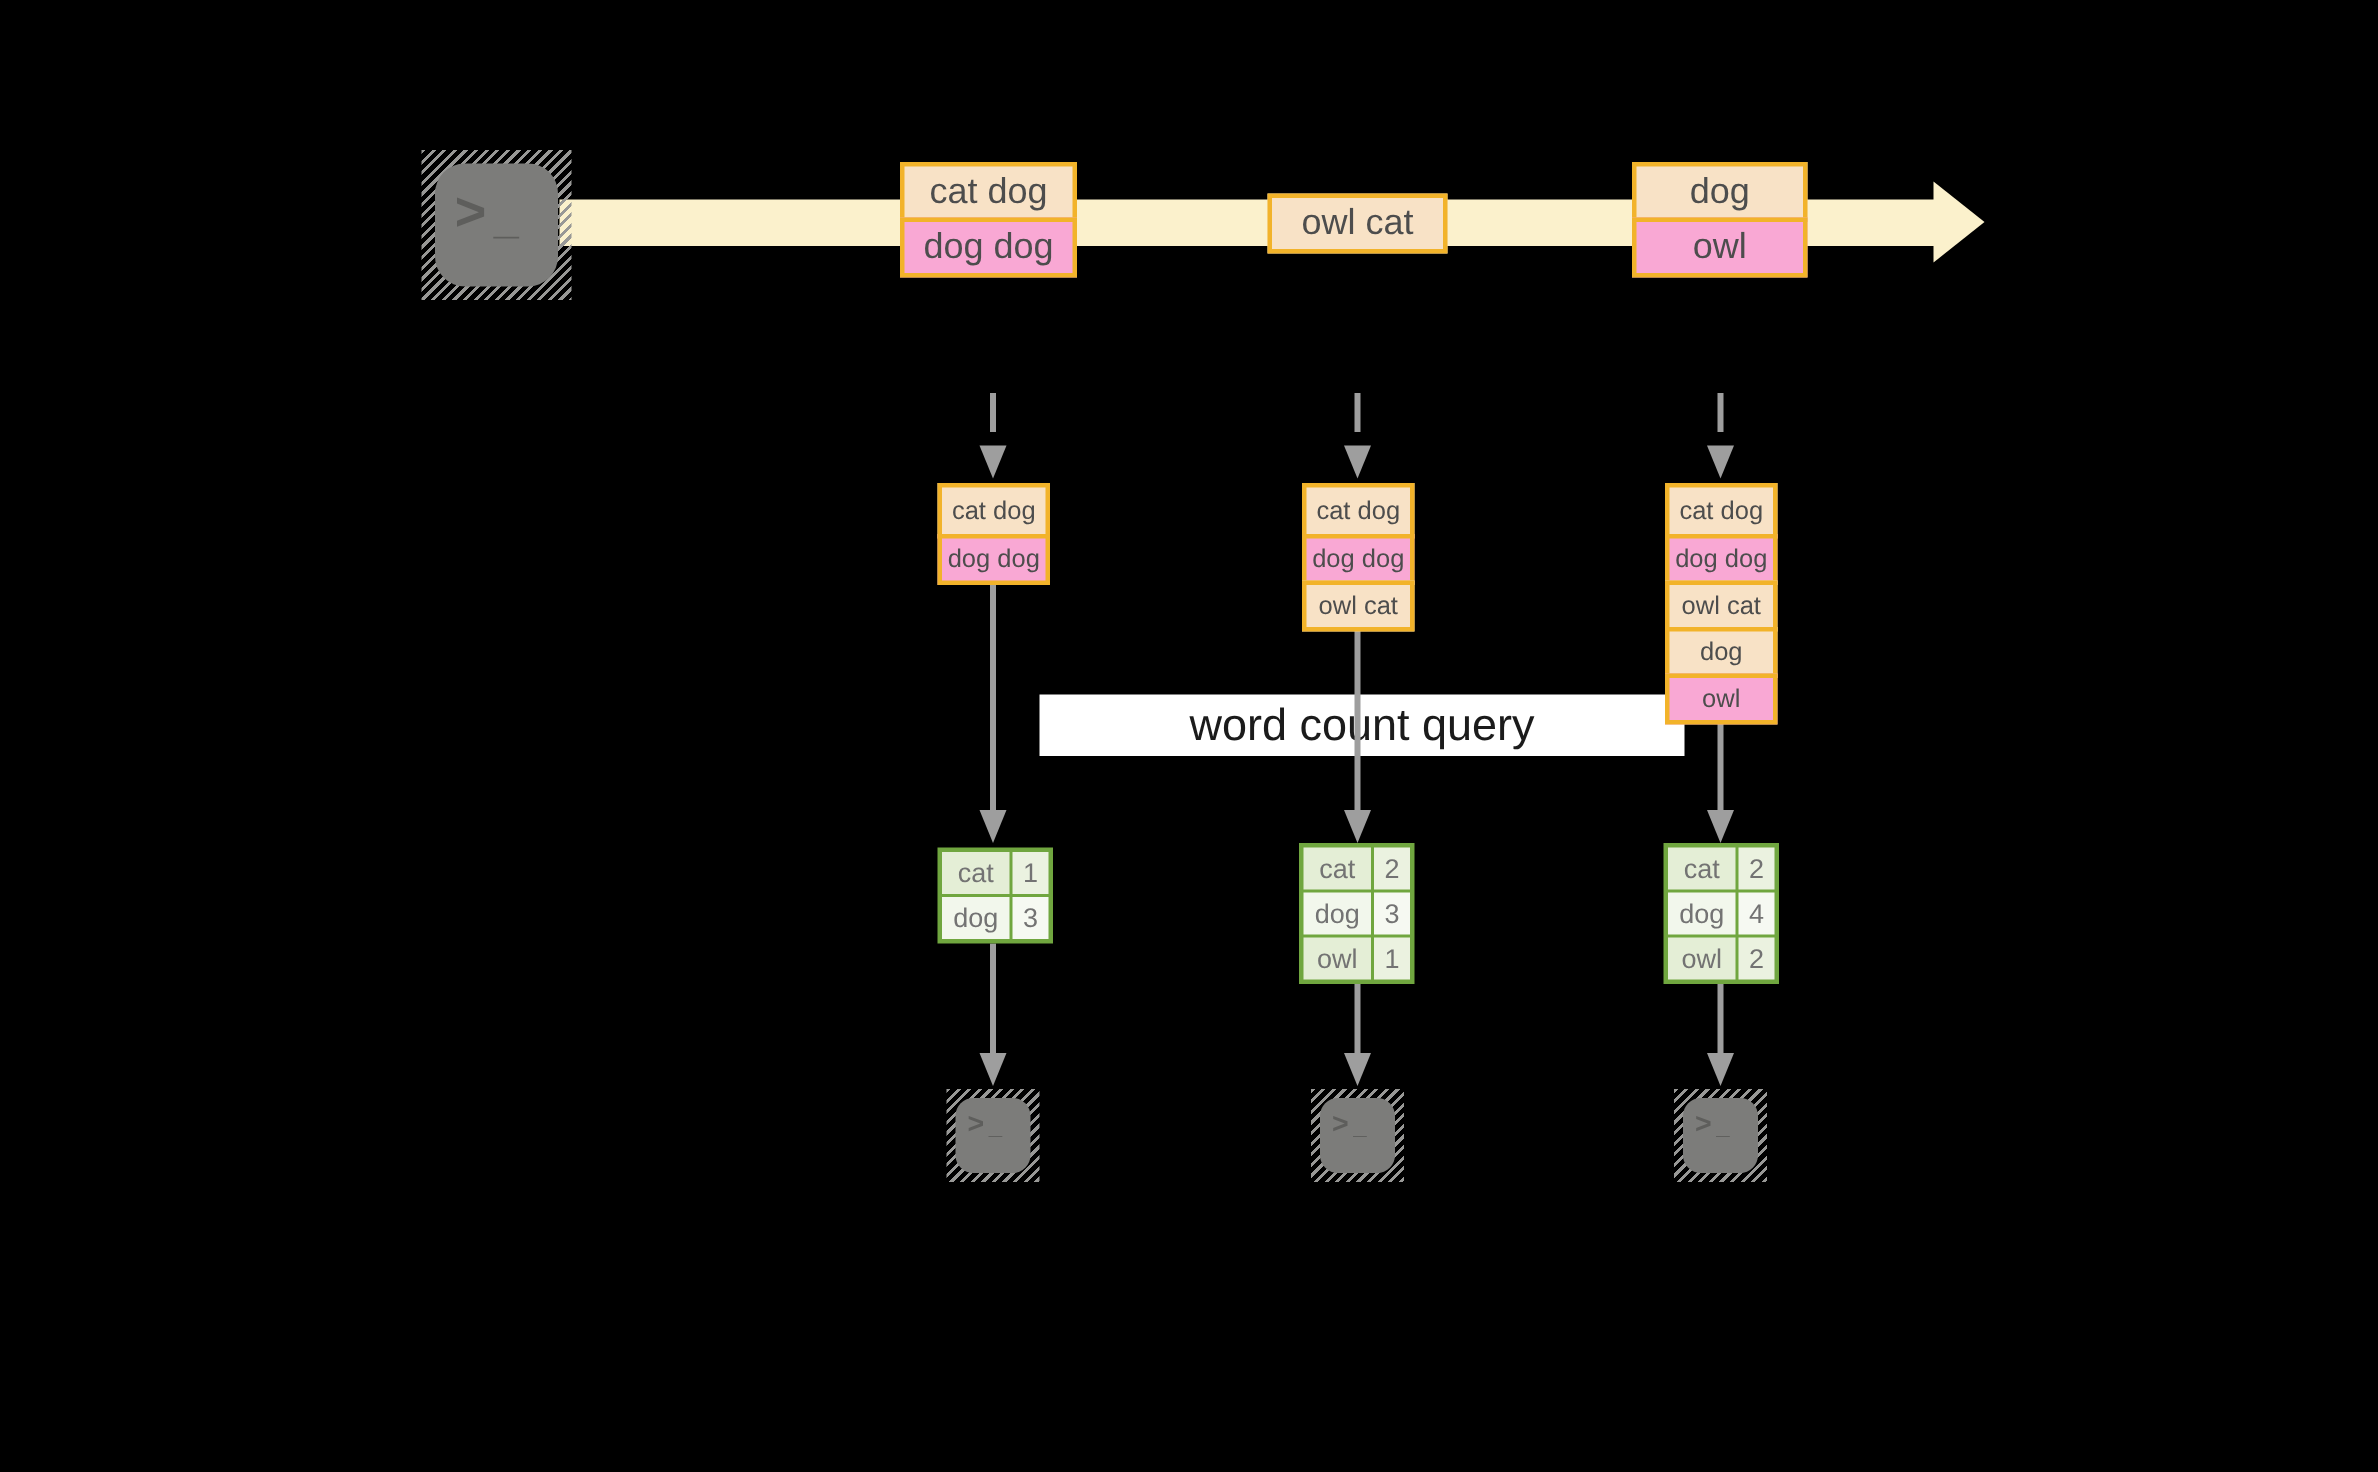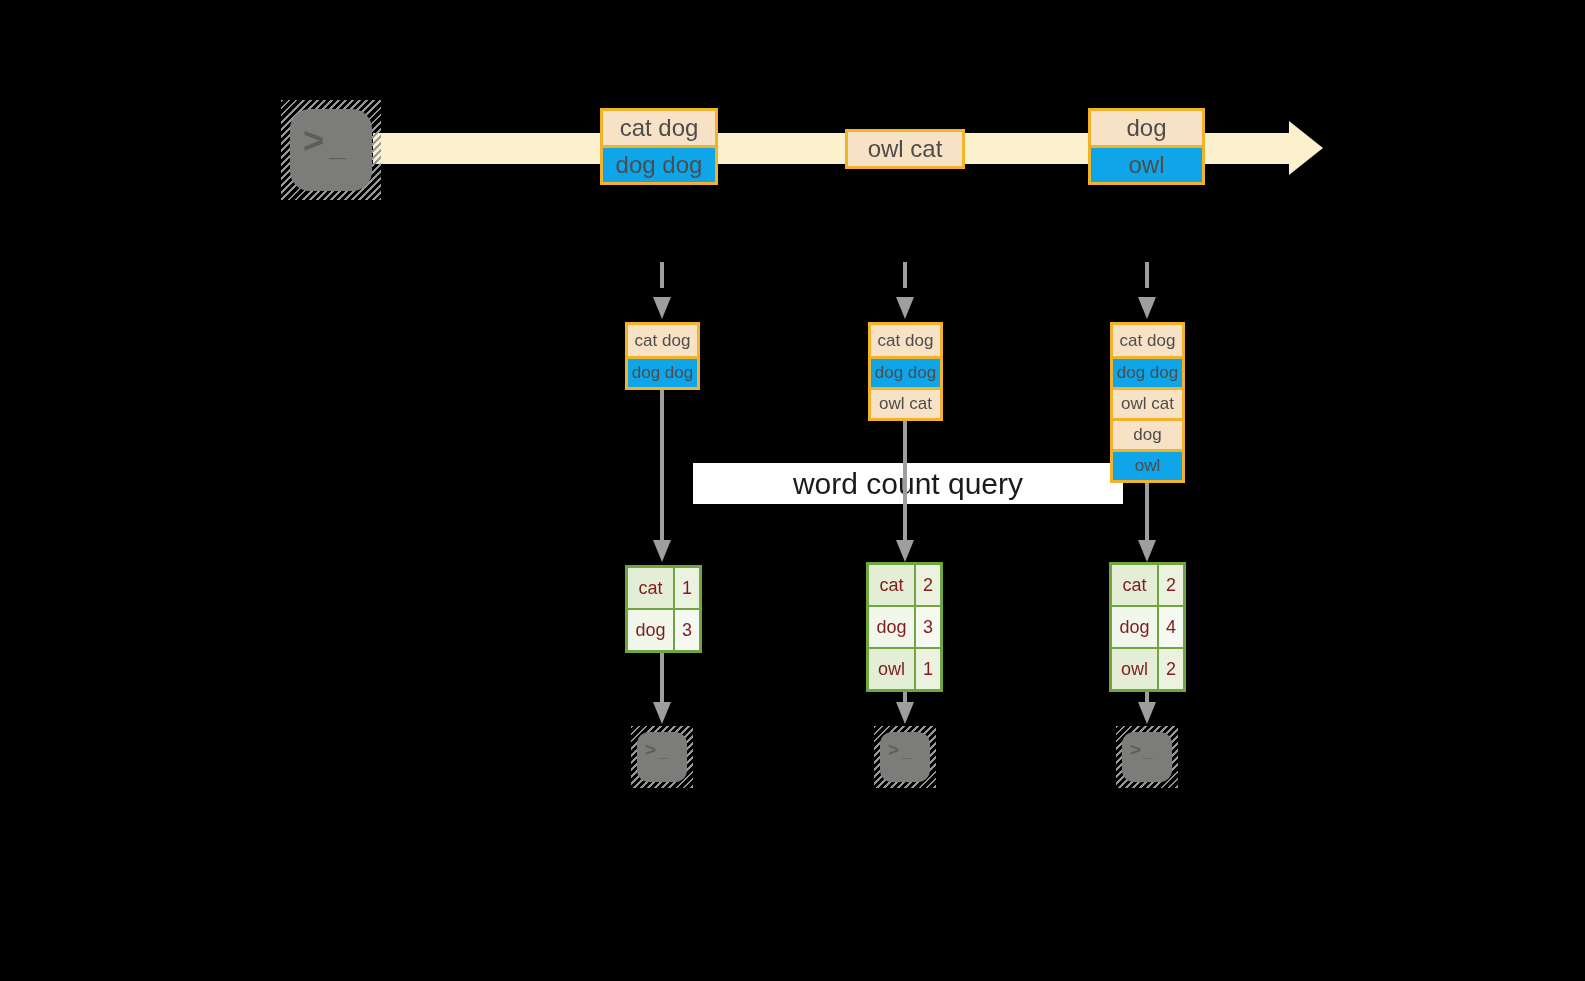--- a/index.html
+++ b/index.html
@@ -27,38 +27,38 @@
 
   
   .ebox{position:absolute;z-index:3;}
   .cell{box-sizing:border-box;border:3px solid #f2b32a;margin-top:-3px;
         display:flex;align-items:center;justify-content:center;color:#4d4d4d;}
   .ebox .cell:first-child{margin-top:0;}
   .stream-box .cell{height:40px;font-size:24px;}
   .state-box .cell{height:34px;font-size:17px;}
   .state-box .cell:first-child{height:37px;}
   .peach{background:#f8e2c6;}
-  .light{background:#0ea5e9;}
+  .light{background:#f9a8d4;}
 
   
   .shaft{position:absolute;width:4px;background:#9e9e9e;z-index:2;}
   .tri{position:absolute;width:0;height:0;z-index:2;
        border-left:9px solid transparent;border-right:9px solid transparent;
        border-top:22px solid #9e9e9e;}
 
   
   .banner{position:absolute;left:693px;top:463px;width:430px;height:41px;background:#ffffff;
           z-index:1;display:flex;align-items:center;justify-content:center;
           font-size:30px;color:#1b1b1b;}
 
   
   .gtable{position:absolute;display:grid;grid-template-columns:45px 24px;gap:2px;padding:3px;
           background:#70a63f;z-index:3;}
-  .gcell{height:40px;display:flex;align-items:center;justify-content:center;
-         font-size:18px;color:#7f1d1d;}
+  .gcell{height:28px;display:flex;align-items:center;justify-content:center;
+         font-size:18px;color:#737373;}
   .gcell.word.odd{background:#e4eed6;}
   .gcell.num.odd{background:#ebf2e0;}
   .gcell.word.even{background:#f2f7ec;}
   .gcell.num.even{background:#f6f9f2;}
 </style>
 </head>
 <body>
 
 <div class="canvas">
 

